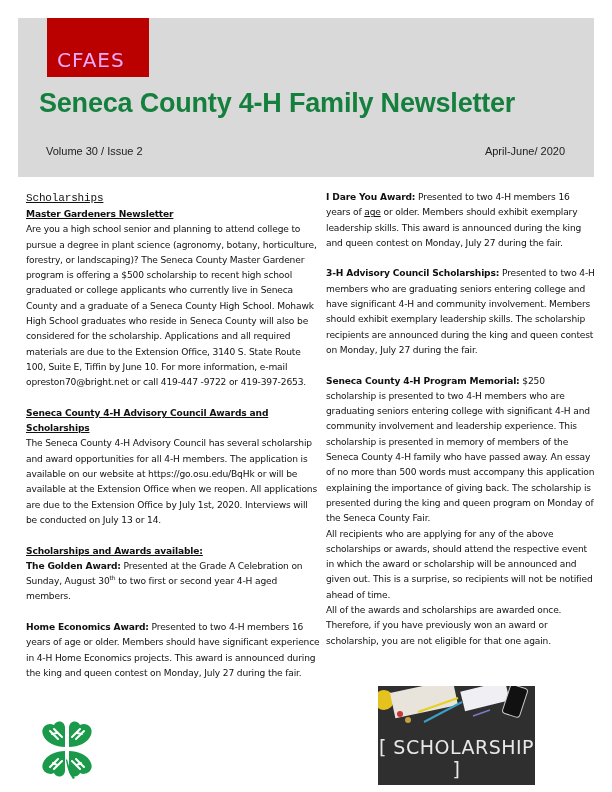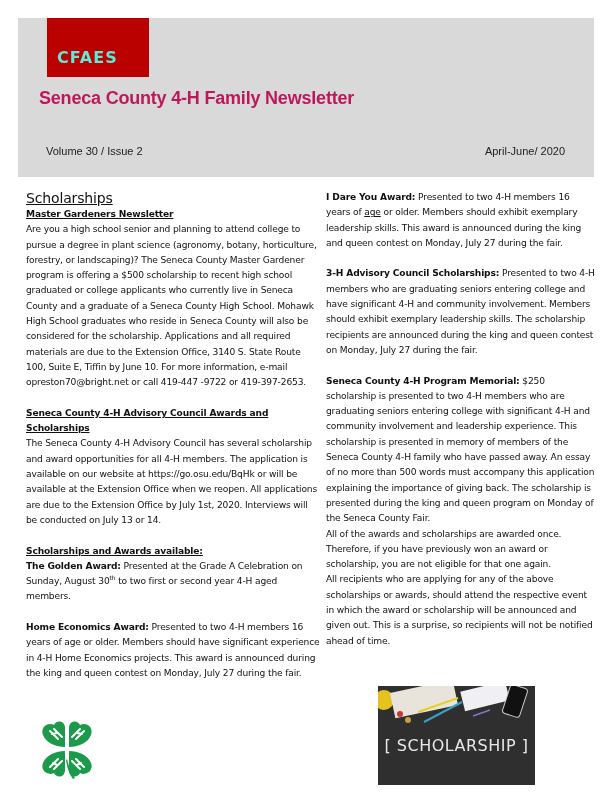--- a/index.html
+++ b/index.html
@@ -9,56 +9,56 @@
     }
     .header-band {
       position: absolute; left: 18px; top: 18px; width: 576px; height: 159px;
       background: #d9d9d9;
     }
     .logo-box {
       position: absolute; left: 29px; top: 0; width: 102px; height: 59px;
       background: #bb0000;
     }
     .logo-text {
-      position: absolute; left: 10px; top: 30px; color: #5eead4;
-      font-family: "DejaVu Sans", sans-serif; font-weight: bold; font-size: 16px; letter-spacing: 1px;
+      position: absolute; left: 10px; top: 30px; color: #f0abfc;
+      font-family: "DejaVu Sans", sans-serif; font-weight: normal; font-size: 20px; letter-spacing: 1px;
     }
     .title {
-      position: absolute; left: 21px; top: 70px; font-size: 18px; font-weight: bold; color: #be185d;
+      position: absolute; left: 21px; top: 70px; font-size: 27px; font-weight: bold; color: #15803d;
       white-space: nowrap; letter-spacing: -0.2px;
     }
     .volume {
       position: absolute; left: 28px; top: 127px; font-size: 11px; color: #222;
     }
     .issue-date {
       position: absolute; right: 29px; top: 127px; font-size: 11px; color: #222;
     }
     .col {
       position: absolute; top: 190px; font-family: "DejaVu Sans", sans-serif;
       font-size: 9.1px; line-height: 15.3px; color: #111; letter-spacing: -0.15px;
     }
     .col-left { left: 26px; width: 294px; }
     .col-right { left: 326px; width: 270px; }
     .col p { margin: 0; }
     .gap { height: 15.3px; }
-    .h-main { font-size: 14px; text-decoration: underline; line-height: 17px; }
+    .h-main { font-size: 11px; text-decoration: underline; line-height: 17px; font-family: Liberation Mono, monospace; }
     .u { text-decoration: underline; margin-top: 8px; }
     .ub { text-decoration: underline; font-weight: bold; }
     .b { font-weight: bold; }
     sup { font-size: 6px; line-height: 0; }
     .clover {
       position: absolute; left: 36px; top: 719px; width: 62px; height: 60px;
     }
     .schol-img {
       position: absolute; left: 378px; top: 686px; width: 157px; height: 99px;
       background: #2f2f2f; overflow: hidden;
     }
     .schol-label {
       position: absolute; left: 0; right: 0; top: 50px; text-align: center; color: #e8e8e8;
-      font-family: "DejaVu Sans", sans-serif; font-size: 16px; letter-spacing: 0.5px;
+      font-family: "DejaVu Sans", sans-serif; font-size: 19px; letter-spacing: 0.5px;
     }
   </style>
 </head>
 <body>
 
 <div class="header-band">
   <div class="logo-box">
     <span class="logo-text">CFAES</span>
   </div>
   <div class="title">Seneca County 4-H Family Newsletter</div>
@@ -79,22 +79,22 @@
   <div class="gap"></div>
   <p><span class="b">Home Economics Award:</span><span> Presented to two 4-H members 16 years of age or older.  Members should have significant experience in 4-H Home Economics projects. This award is announced during the king and queen contest on Monday, July 27  during the fair.</span></p>
 </div>
 
 <div class="col col-right">
   <p><span class="b">I Dare You Award:</span><span> Presented to two 4-H members 16 years of </span><span class="u">age</span><span> or older.  Members should exhibit exemplary leadership skills. This award is announced during the king and queen contest on Monday, July 27  during the fair.</span></p>
   <div class="gap"></div>
   <p><span class="b">3-H Advisory Council Scholarships:</span><span> Presented to two 4-H members who are graduating seniors entering college and have significant 4-H and community involvement. Members should exhibit exemplary leadership skills. The scholarship recipients are announced during the king and queen contest on Monday, July 27  during the fair.</span></p>
   <div class="gap"></div>
   <p><span class="b">Seneca County 4-H Program Memorial:</span><span> $250 scholarship is presented to two 4-H members who are graduating seniors entering college with significant 4-H and community involvement and leadership experience. This scholarship is presented in memory of members of the Seneca County 4-H family  who have passed away.  An essay of no more than 500  words must accompany this application explaining the importance of giving back. The scholarship is presented during the king and queen program  on Monday of the Seneca County Fair.</span></p>
+  <p>All recipients who are applying for any of the above scholarships or awards, should attend the respective event in which the award or scholarship will be announced and given out. This is a surprise, so recipients will not be notified ahead of time.</p>
   <p>All of the awards and scholarships are awarded once. Therefore, if you have previously won an award or scholarship, you are not eligible for that one again.</p>
-  <p>All recipients who are applying for any of the above scholarships or awards, should attend the respective event in which the award or scholarship will be announced and given out. This is a surprise, so recipients will not be notified ahead of time.</p>
 </div>
 
 <svg class="clover" viewBox="0 0 62 60">
   <g fill="#1a9a4a">
     <path d="M29 28 C20 28 10 24 7 16 C4 8 12 3 18 6 C20 1 28 1 29 8 Z"></path>
     <path d="M33 28 C42 28 52 24 55 16 C58 8 50 3 44 6 C42 1 34 1 33 8 Z"></path>
     <path d="M29 32 C20 32 10 36 7 44 C4 52 12 57 18 54 C20 59 28 59 29 52 Z"></path>
     <path d="M33 32 C42 32 52 36 55 44 C58 52 50 57 44 54 C42 59 34 59 33 52 Z"></path>
     <path d="M31 40 C33 48 35 54 39 59 L37 60 C33 55 31 48 30 41 Z"></path>
   </g>

